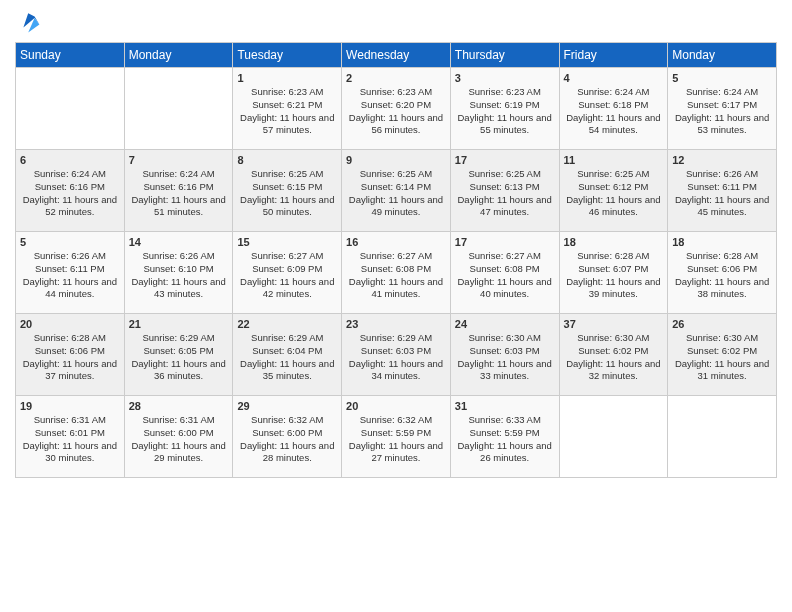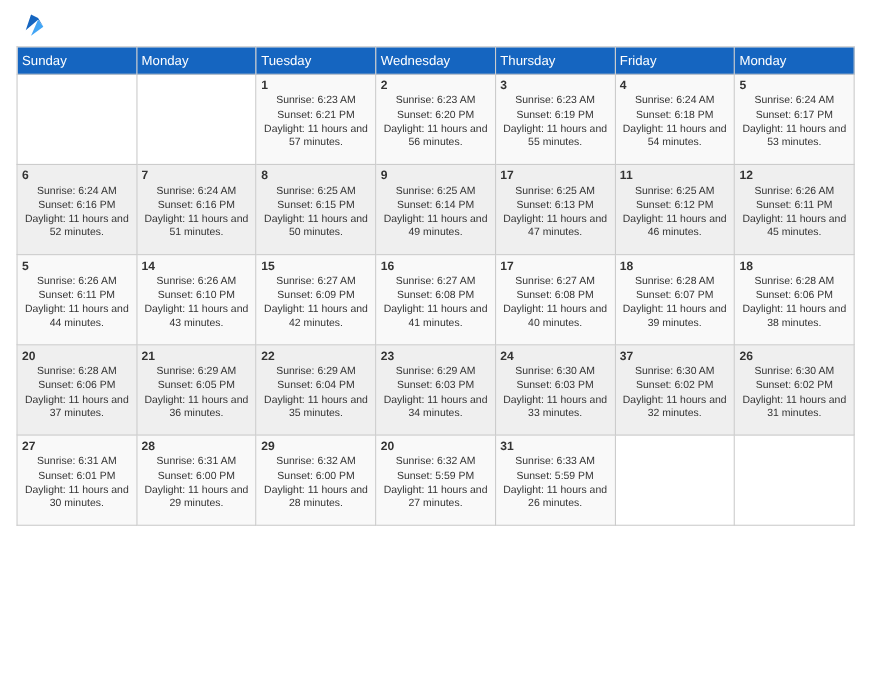--- a/index.html
+++ b/index.html
@@ -300,21 +300,21 @@
           </td>
           <td>
             <span class="day-num">26</span>
             <div class="cell-info" style="white-space: pre-line;">Sunrise: 6:30 AM
 Sunset: 6:02 PM
 Daylight: 11 hours and 31 minutes.</div>
           </td>
         </tr>
         <tr>
           <td>
-            <span class="day-num">27</span>
+            <span class="day-num">19</span>
             <div class="cell-info" style="white-space: pre-line;">Sunrise: 6:31 AM
 Sunset: 6:01 PM
 Daylight: 11 hours and 30 minutes.</div>
           </td>
           <td>
             <span class="day-num">28</span>
             <div class="cell-info" style="white-space: pre-line;">Sunrise: 6:31 AM
 Sunset: 6:00 PM
 Daylight: 11 hours and 29 minutes.</div>
           </td>

